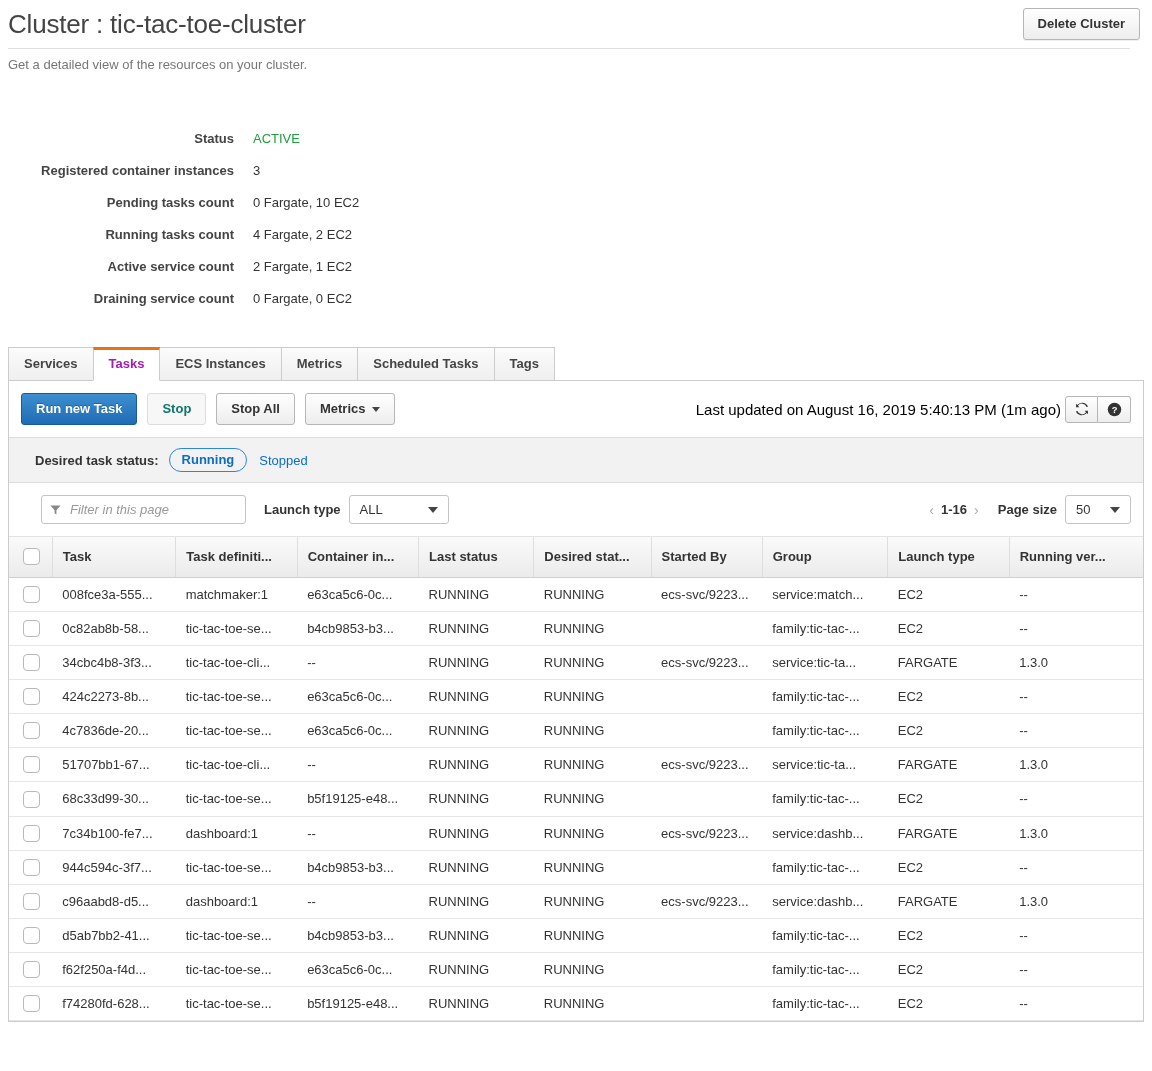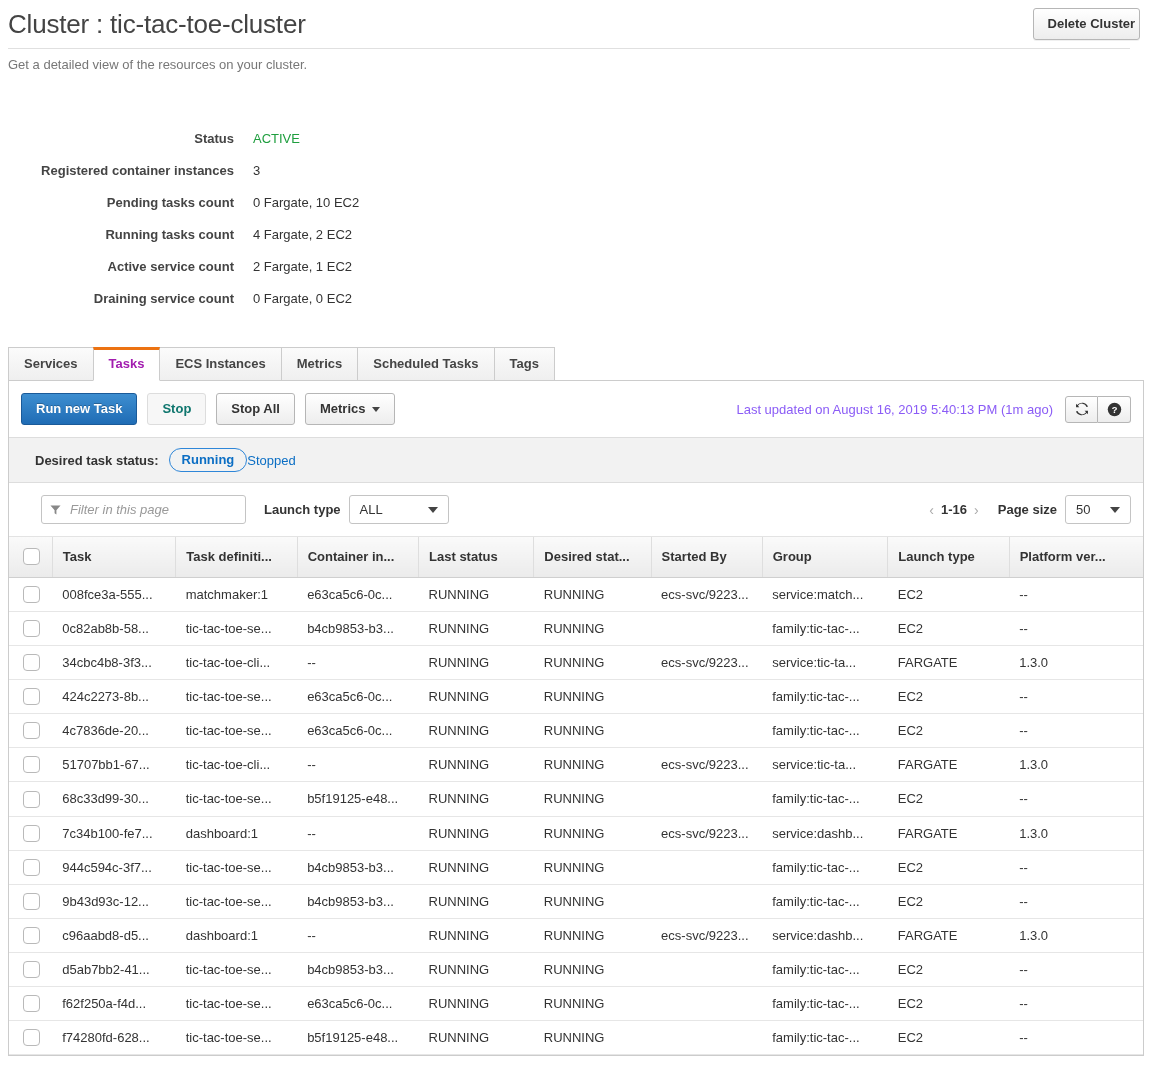--- a/index.html
+++ b/index.html
@@ -39,21 +39,21 @@
     position: absolute;
     right: 12px;
     top: 8px;
     font-family: "Liberation Sans", sans-serif;
     font-size: 13px;
     font-weight: bold;
     color: #333333;
     background: linear-gradient(to bottom, #ffffff 0%, #ededed 100%);
     border: 1px solid #b6b6b6;
     border-radius: 3px;
-    padding: 7px 4px 8px 14px;
+    padding: 7px 14px 8px 14px;
     cursor: pointer;
     box-shadow: 0 1px 0 rgba(0,0,0,0.06);
   }
 
   
   .detail-table {
     margin-top: 50px;
     border-collapse: collapse;
   }
   .detail-table tr { height: 32px; }
@@ -157,23 +157,23 @@
   .btn .caret {
     display: inline-block;
     margin-left: 6px;
     border-left: 4px solid transparent;
     border-right: 4px solid transparent;
     border-top: 5px solid #444444;
     vertical-align: middle;
   }
   .toolbar-spacer { flex: 1; }
   .last-updated {
-    font-size: 13px;
-    color: #8b5cf6;
-    margin-right: 12px;
+    font-size: 15px;
+    color: #000000;
+    margin-right: 4px;
     white-space: nowrap;
   }
   .icon-btn-group { display: flex; }
   .icon-btn {
     width: 33px; height: 27px;
     background: linear-gradient(to bottom, #ffffff 0%, #ededed 100%);
     border: 1px solid #b6b6b6;
     display: flex; align-items: center; justify-content: center;
     cursor: pointer;
   }
@@ -191,21 +191,21 @@
   }
   .status-label {
     font-size: 13px; font-weight: bold; color: #333333; margin-right: 10px;
   }
   .status-pill {
     font-size: 13px; font-weight: bold; color: #0b6ec4;
     border: 1px solid #2e86d8; border-radius: 20px;
     padding: 3px 12px 4px 12px; cursor: pointer; background: #f2f2f2;
   }
   .status-link {
-    font-size: 13px; color: #0b6ec4; cursor: pointer;
+    font-size: 13px; color: #0b6ec4; margin-left: 12px; cursor: pointer;
   }
 
   
   .filter-row {
     display: flex; align-items: center;
     padding: 12px 12px 12px 32px;
     background: #ffffff;
     border-bottom: 1px solid #e3e3e3;
   }
   .filter-input-wrap { position: relative; }
@@ -438,21 +438,21 @@
             <span class="cbox"></span>
           </th>
         <th>Task</th>
             <th>Task definiti...</th>
             <th>Container in...</th>
             <th>Last status</th>
             <th>Desired stat...</th>
             <th>Started By</th>
             <th>Group</th>
             <th>Launch type</th>
-            <th>Platform ver...</th>
+            <th>Running ver...</th>
           </tr>
       </thead>
       <tbody>
           <tr>
             <td class="cb-col"><span class="cbox"></span></td>
             <td class="cell-link">008fce3a-555...</td>
             <td class="cell-link">matchmaker:1</td>
             <td class="cell-link">e63ca5c6-0c...</td>
             <td class="cell-status-running">RUNNING</td>
             <td class="cell-muted">RUNNING</td>
@@ -552,32 +552,20 @@
             <td class="cell-link">b4cb9853-b3...</td>
             <td class="cell-status-running">RUNNING</td>
             <td class="cell-muted">RUNNING</td>
             <td class="cell-muted"></td>
             <td class="cell-muted">family:tic-tac-...</td>
             <td class="cell-muted">EC2</td>
             <td class="cell-muted">--</td>
           </tr>
           <tr>
             <td class="cb-col"><span class="cbox"></span></td>
-            <td class="cell-link">9b43d93c-12...</td>
-            <td class="cell-link">tic-tac-toe-se...</td>
-            <td class="cell-link">b4cb9853-b3...</td>
-            <td class="cell-status-running">RUNNING</td>
-            <td class="cell-muted">RUNNING</td>
-            <td class="cell-muted"></td>
-            <td class="cell-muted">family:tic-tac-...</td>
-            <td class="cell-muted">EC2</td>
-            <td class="cell-muted">--</td>
-          </tr>
-          <tr>
-            <td class="cb-col"><span class="cbox"></span></td>
             <td class="cell-link">c96aabd8-d5...</td>
             <td class="cell-link">dashboard:1</td>
             <td class="cell-muted">--</td>
             <td class="cell-status-running">RUNNING</td>
             <td class="cell-muted">RUNNING</td>
             <td class="cell-muted">ecs-svc/9223...</td>
             <td class="cell-muted">service:dashb...</td>
             <td class="cell-muted">FARGATE</td>
             <td class="cell-muted">1.3.0</td>
           </tr>

